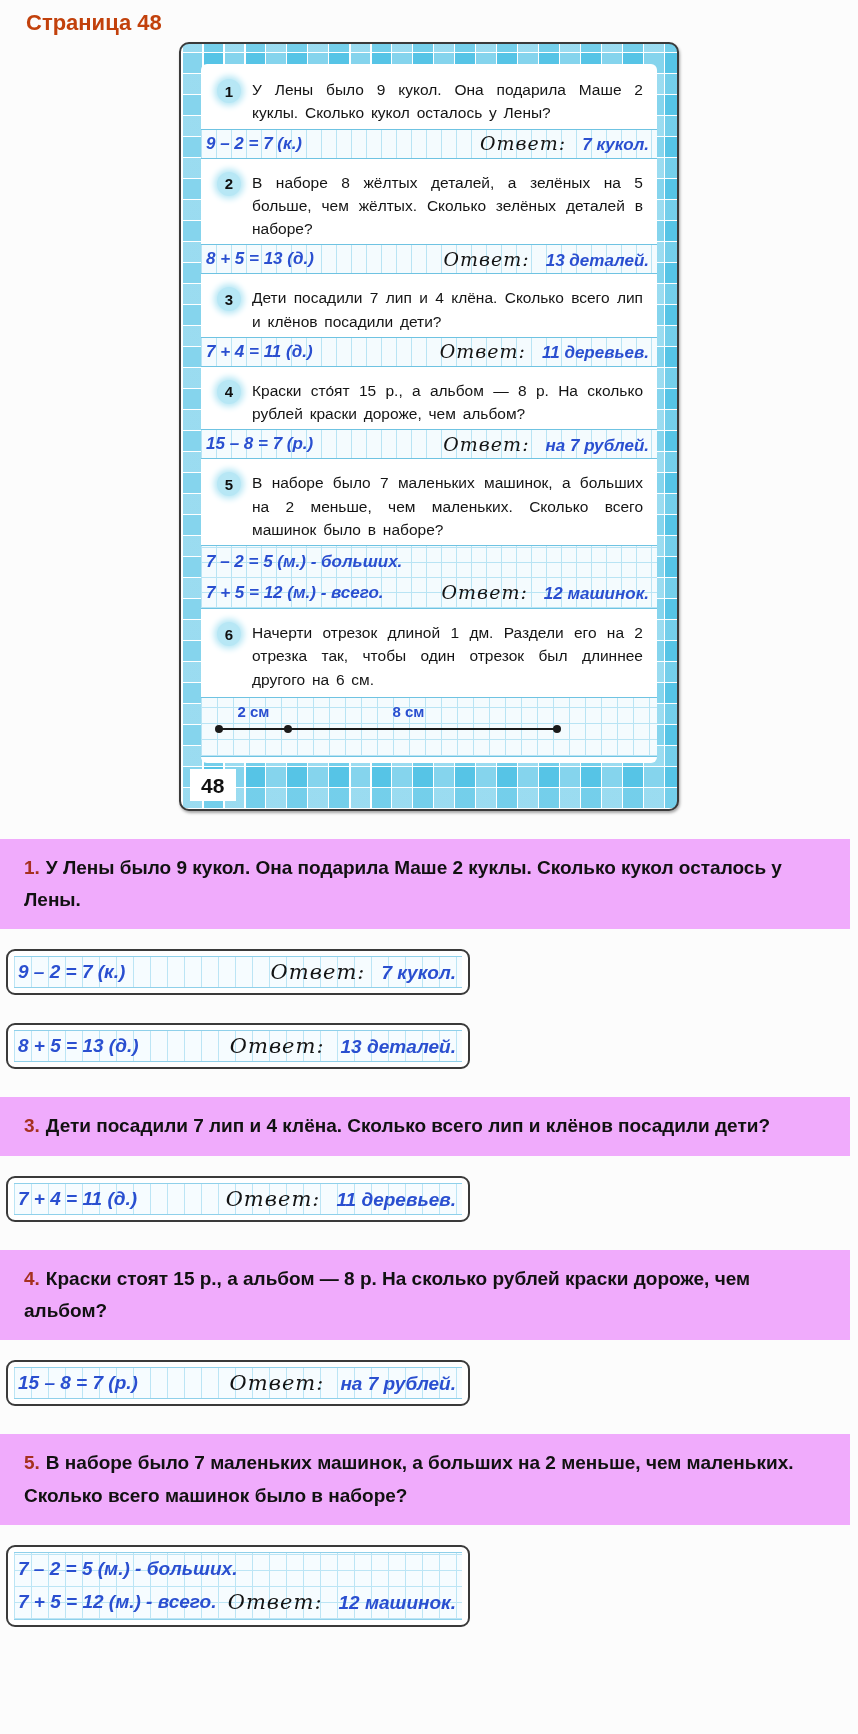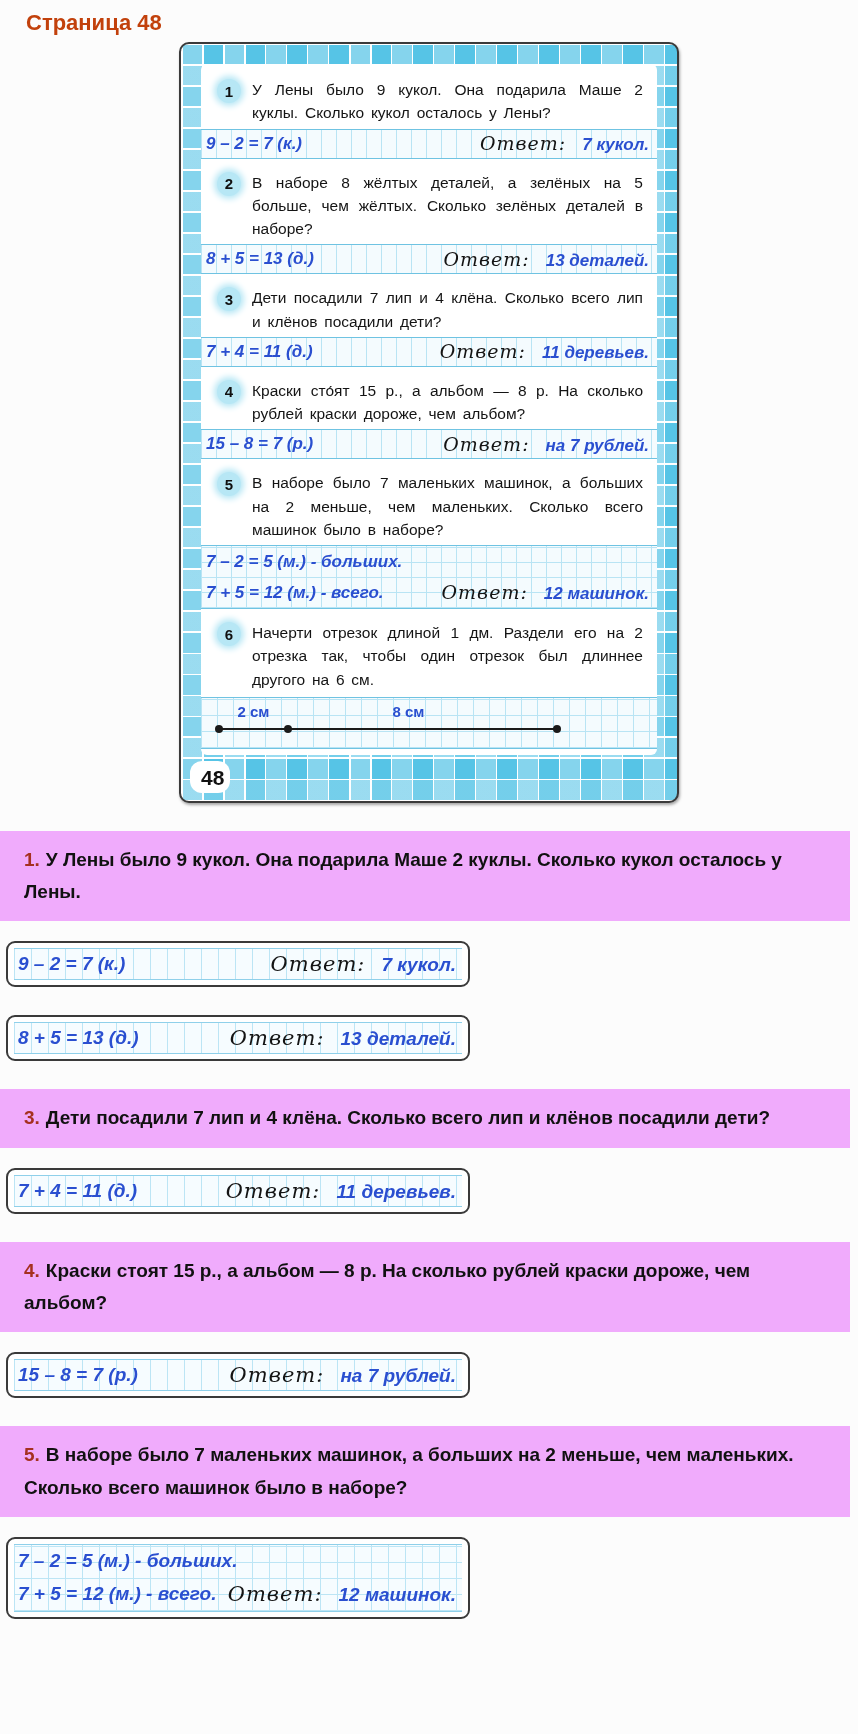--- a/index.html
+++ b/index.html
@@ -90,21 +90,21 @@
     letter-spacing: 1px;
   }
   .oval {
     font-style: italic; font-weight: bold;
     font-size: 17px; color: #2a4fd0;
   }
   
   .seg-area {
     position: relative;
     margin: 6px -14px 2px -16px;
-    height: 52px;
+    height: 60px;
     background-color: #f4fbfe;
     background-image:
       repeating-linear-gradient(90deg, #b9e4f4 0 1px, transparent 1px 16px),
       repeating-linear-gradient(0deg, #b9e4f4 0 1px, transparent 1px 16px);
     border-top: 1.5px solid #6fc3e2;
     border-bottom: 1.5px solid #6fc3e2;
   }
   .seg-line {
     position: absolute; top: 30px; left: 4%; width: 74%;
     height: 2.5px; background: #1a1a1a;
@@ -115,22 +115,22 @@
     background: #1a1a1a;
     transform: translate(-50%, -50%);
   }
   .seg-label {
     position: absolute; top: 5px;
     font-weight: bold; font-size: 15px; color: #2a4fd0;
   }
   .scan-page-num {
     position: absolute; left: 9px; bottom: 8px;
     background: #ffffff;
-    border-radius: 12px;
-    padding: 5px 6px 3px 11px;
+    border-radius: 0;
+    padding: 5px 12px 3px 11px;
     font-size: 21px; font-weight: bold; color: #111111;
   }
   
   .solution-block { margin-top: 28px; }
   .sec-band {
     margin: 0 8px 0 0;
     background: #f0abfc;
     padding: 13px 16px 13px 24px;
     font-size: 19px; font-weight: bold;
     line-height: 1.7; color: #111111;

